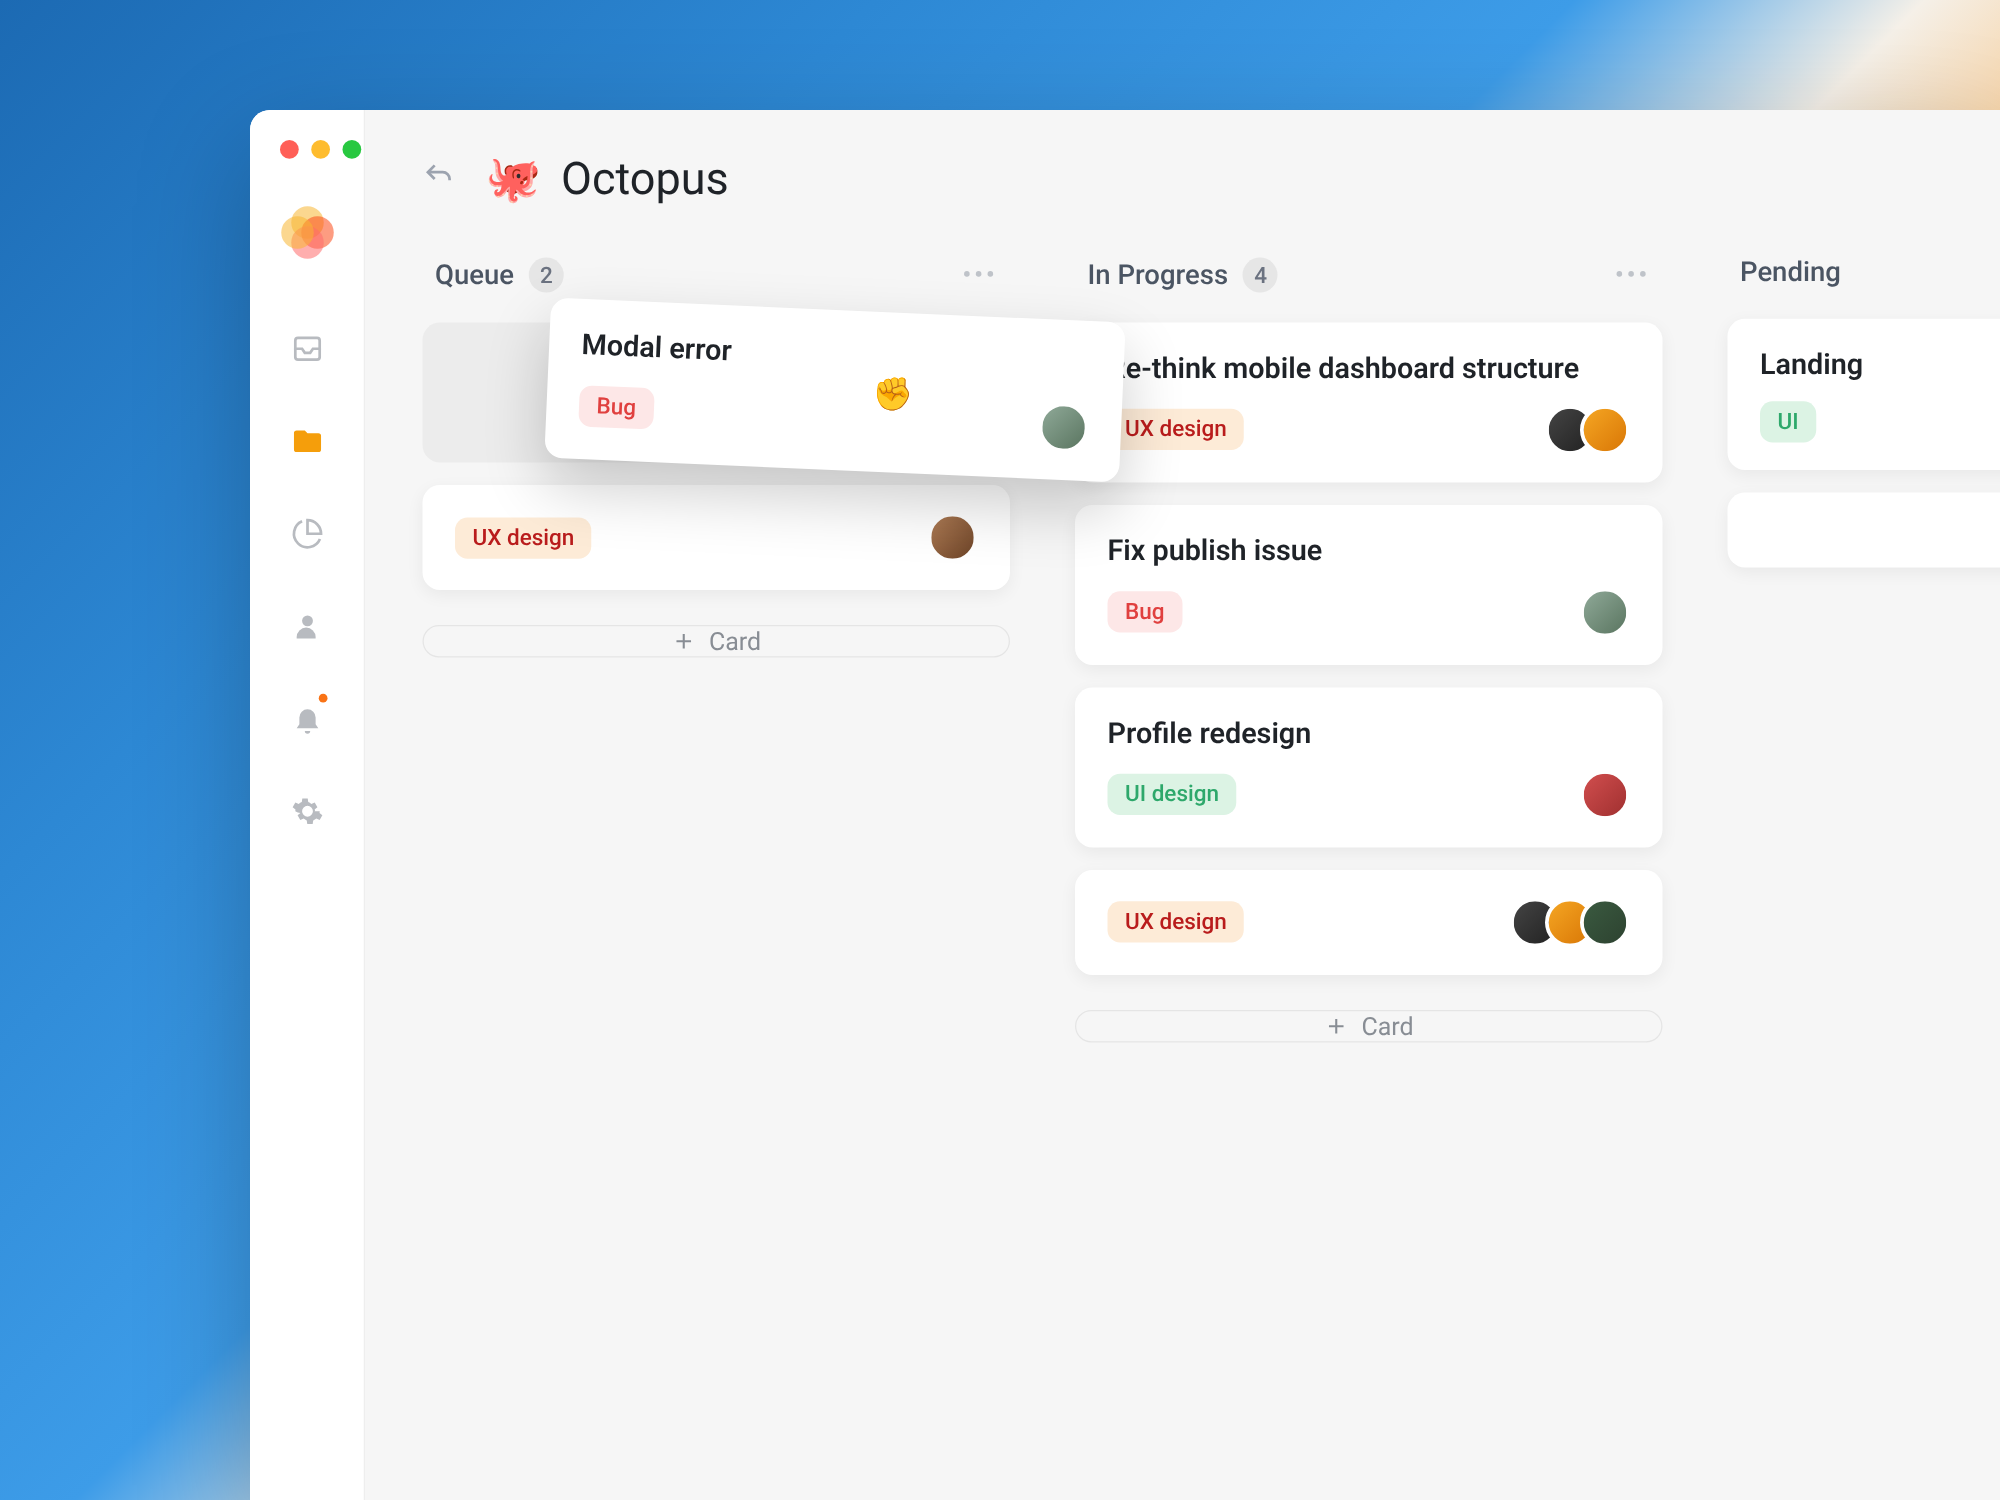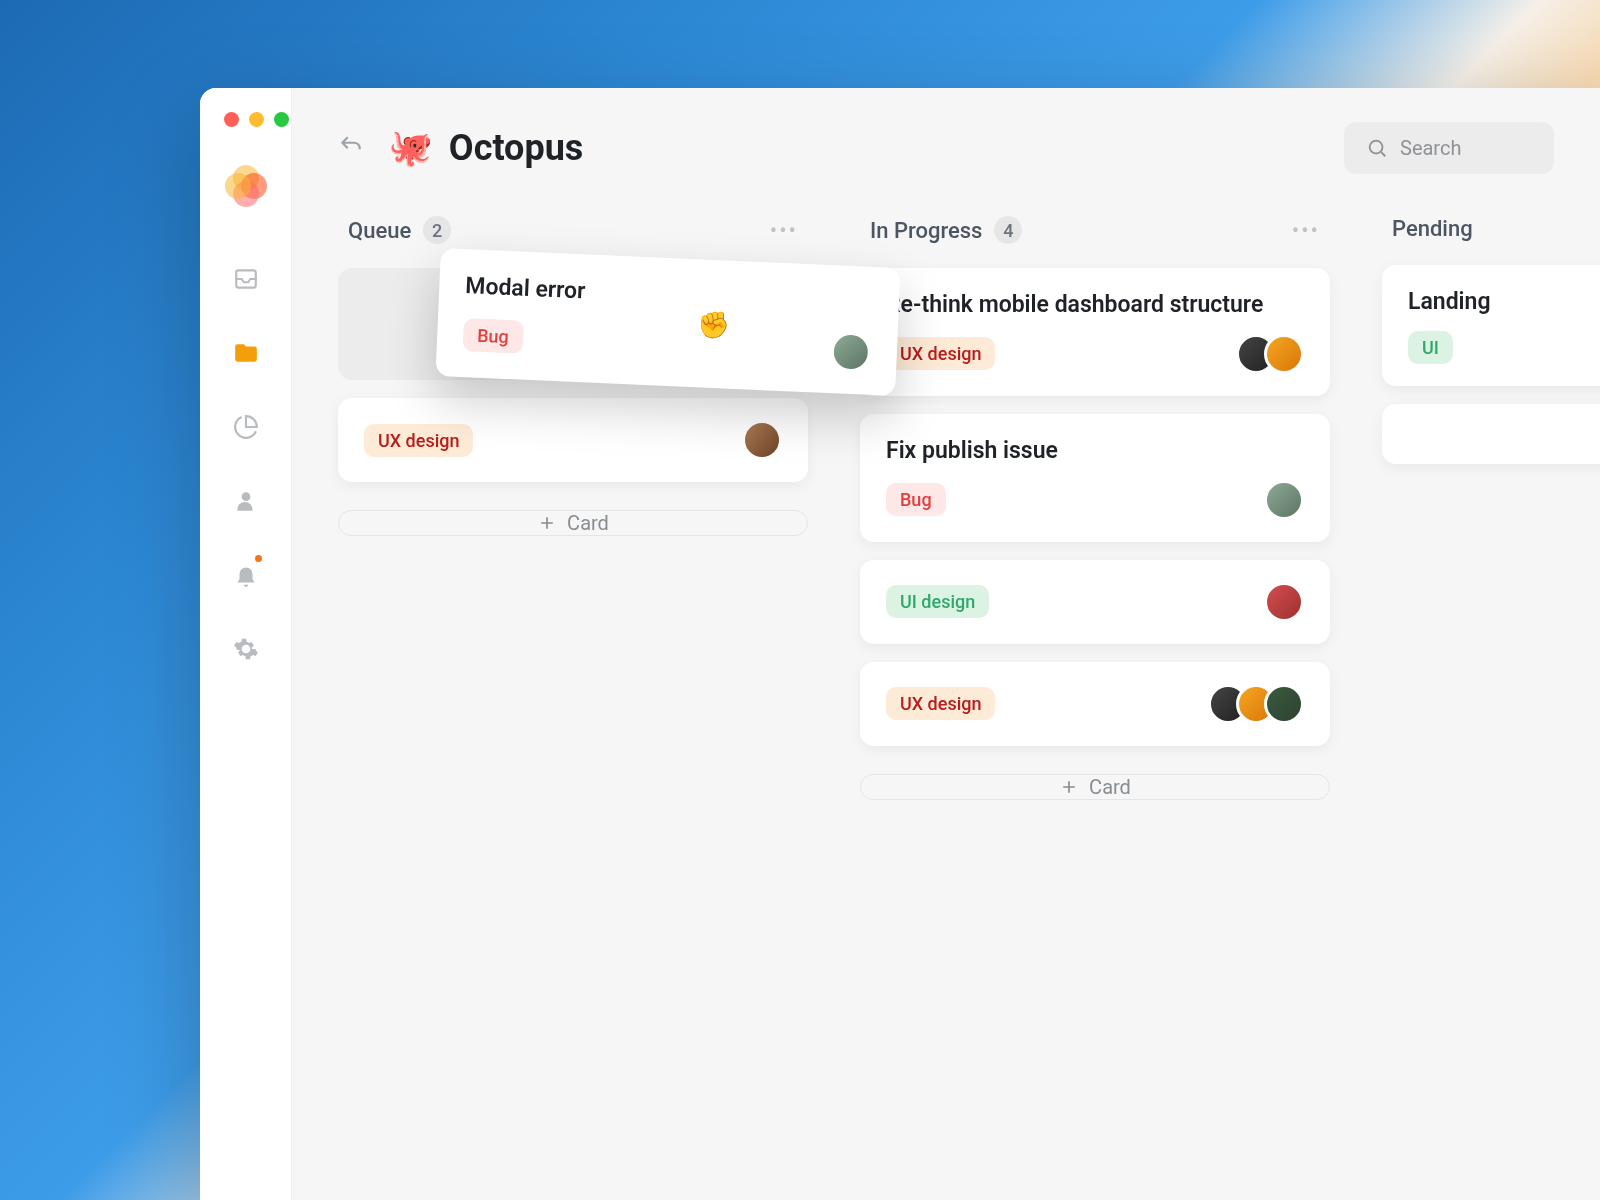--- a/index.html
+++ b/index.html
@@ -94,21 +94,21 @@
 .header {
   display: flex;
   align-items: center;
   padding: 34px 46px 30px 46px;
 }
 .back-btn {
   color: #9ca3af;
   margin-right: 24px;
 }
 .project-emoji { font-size: 36px; margin-right: 16px; }
-.project-title { font-size: 36px; font-weight: 700; color: #1f2328; }
+.project-title { font-size: 36px; font-weight: 400; color: #1f2328; }
 .header-spacer { flex: 1; }
 .search-box {
   background: #ececec;
   border-radius: 12px;
   padding: 14px 22px;
   display: flex;
   align-items: center;
   gap: 12px;
   color: #8e9297;
   font-size: 20px;
@@ -288,27 +288,20 @@
       <header class="header">
         <div class="back-btn">
           <svg width="26" height="26" viewBox="0 0 24 24" fill="none" stroke="currentColor" stroke-width="2">
               <path d="M9 14 4 9l5-5"></path>
               <path d="M4 9h11a5 5 0 0 1 5 5v1"></path>
             </svg>
         </div>
         <span class="project-emoji">🐙</span>
         <h1 class="project-title">Octopus</h1>
         <div class="header-spacer"></div>
-        <div class="search-box">
-          <svg width="22" height="22" viewBox="0 0 24 24" fill="none" stroke="currentColor" stroke-width="2">
-              <circle cx="11" cy="11" r="7"></circle>
-              <path d="m21 21-4.35-4.35"></path>
-            </svg>
-          <span>Search</span>
-        </div>
       </header>
 
       <div class="board">
 
         <div class="col">
           <div class="col-head">
             <span class="col-title">Queue</span>
             <span class="col-count">2</span>
             <div class="col-head-spacer"></div>
             <span class="dots-btn">•••</span>
@@ -370,20 +363,21 @@
               <div class="card-title">Fix publish issue</div>
               <div class="card-row">
                 <span class="tag bug">Bug</span>
                 <div class="spacer"></div>
                 <div class="avatars">
                   <div class="avatar av4"></div>
                 </div>
               </div>
             </div>
             <div class="card">
+              <div class="card-title">Profile redesign</div>
               <div class="card-row">
                 <span class="tag ui">UI design</span>
                 <div class="spacer"></div>
                 <div class="avatars">
                   <div class="avatar av5"></div>
                 </div>
               </div>
             </div>
             <div class="card">
               <div class="card-row">

